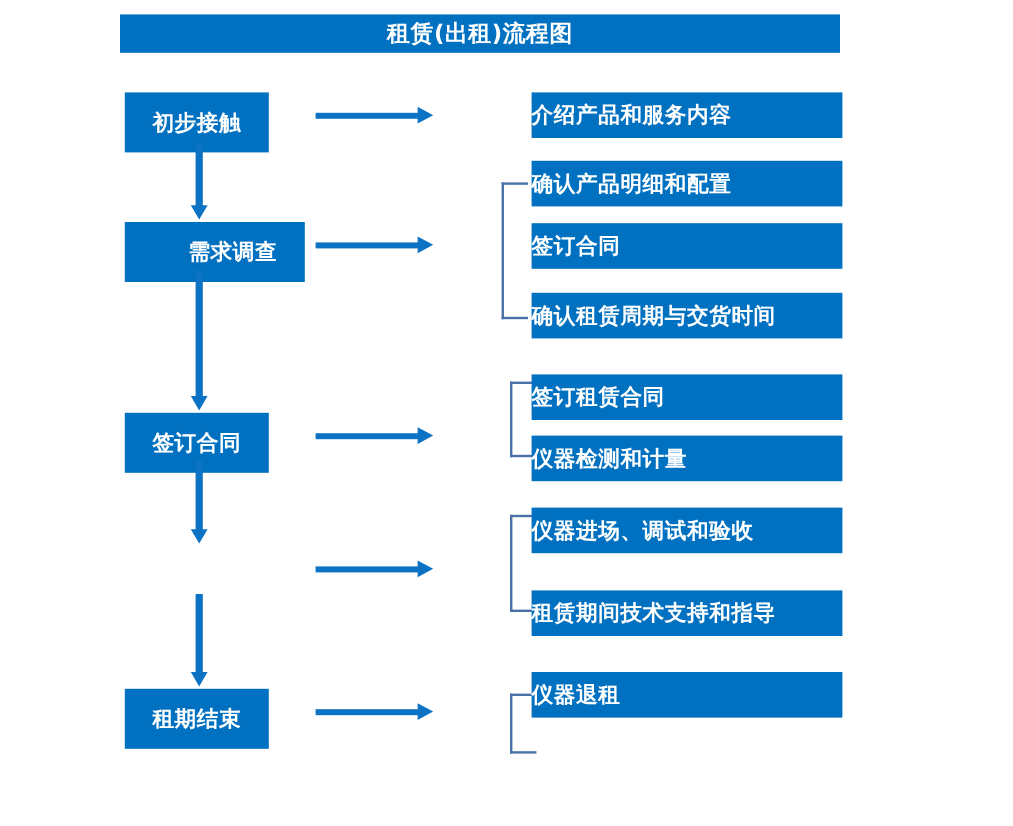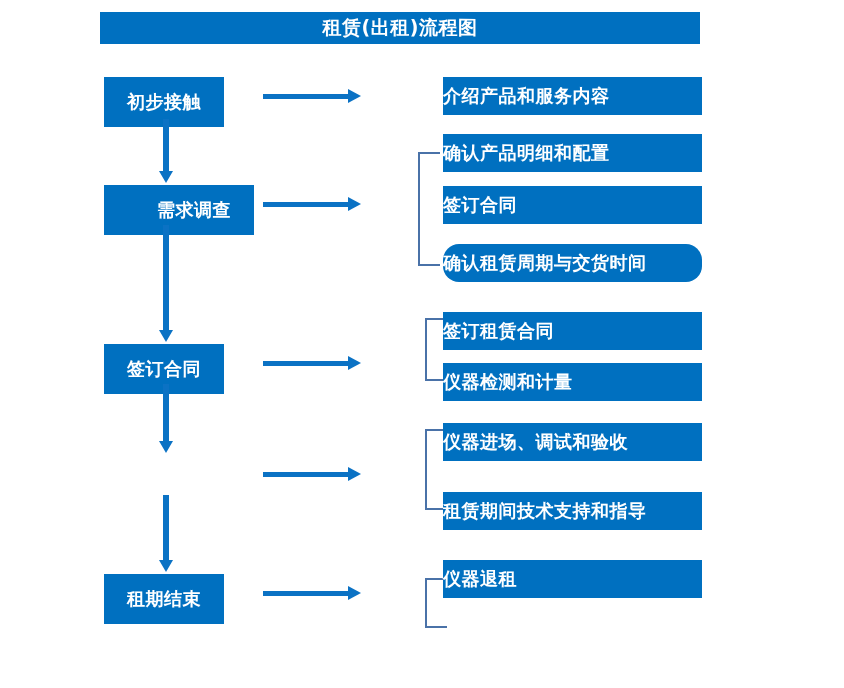--- a/index.html
+++ b/index.html
@@ -198,21 +198,21 @@
   <div class="bracket" style="left:425px; top:429px; height:81px;"></div>
 
   <div class="bracket" style="left:425px; top:578px; height:50px;"></div>
 
   <div class="detail-box" style="top:77px;">介绍产品和服务内容</div>
 
   <div class="detail-box" style="top:134px;">确认产品明细和配置</div>
 
   <div class="detail-box" style="top:186px;">签订合同</div>
 
-  <div class="detail-box" style="top:244px;border-radius:16px;">确认租赁周期与交货时间</div>
+  <div class="detail-box" style="top:244px;">确认租赁周期与交货时间</div>
 
   <div class="detail-box" style="top:312px;">签订租赁合同</div>
 
   <div class="detail-box" style="top:363px;">仪器检测和计量</div>
 
   <div class="detail-box" style="top:423px;">仪器进场、调试和验收</div>
 
   <div class="detail-box" style="top:492px;">租赁期间技术支持和指导</div>
 
   <div class="detail-box" style="top:560px;">仪器退租</div>

